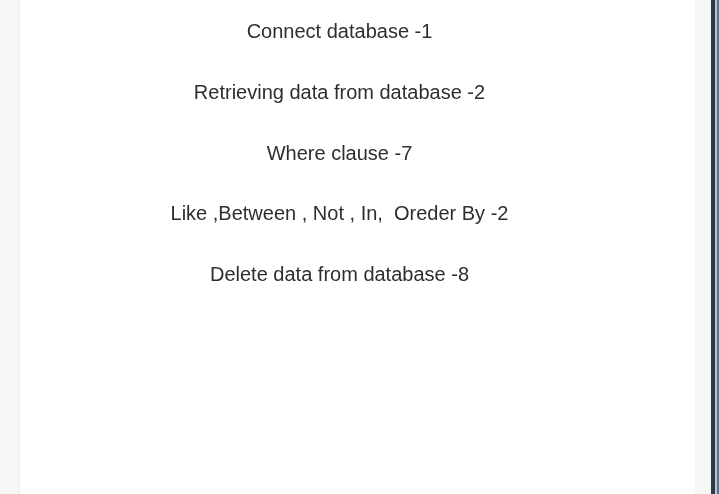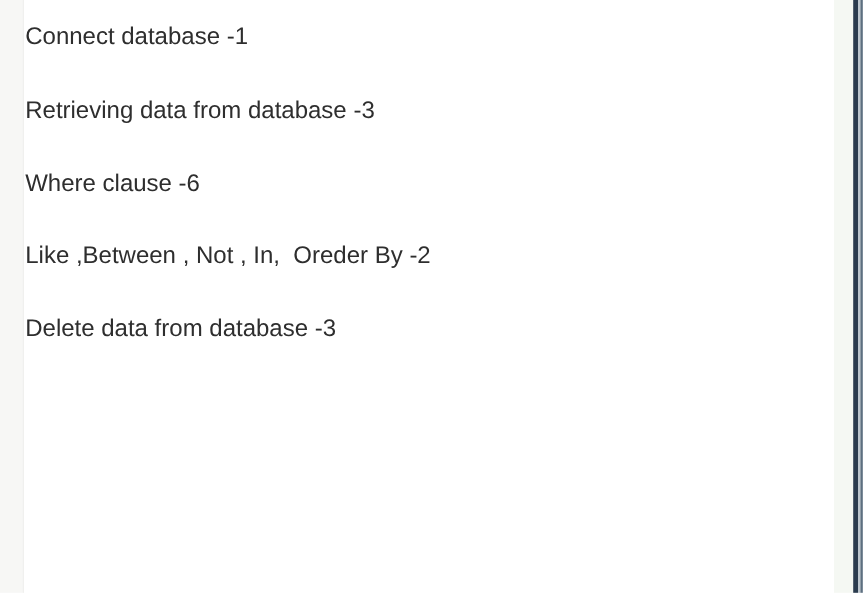--- a/index.html
+++ b/index.html
@@ -46,41 +46,41 @@
     background: #5d6f80;
   }
   .lesson-list {
     position: absolute;
     top: 1px;
     left: 21px;
     right: 61px;
     margin: 0;
     padding: 0;
     list-style: none;
-    text-align: left;
+    text-align: center;
   }
   .lesson-item {
     height: 60.75px;
     line-height: 60.75px;
     font-size: 20px;
     font-weight: 400;
     color: #2e2e2e;
     white-space: pre;
     cursor: pointer;
   }
 </style>
 </head>
 <body>
 
 <div class="left-gutter"></div>
 
 <ul class="lesson-list" id="lesson-list">
     <li class="lesson-item">Connect database -1</li>
-    <li class="lesson-item">Retrieving data from database -3</li>
-    <li class="lesson-item">Where clause -6</li>
+    <li class="lesson-item">Retrieving data from database -2</li>
+    <li class="lesson-item">Where clause -7</li>
     <li class="lesson-item">Like ,Between , Not , In,  Oreder By -2</li>
-    <li class="lesson-item">Delete data from database -3</li>
+    <li class="lesson-item">Delete data from database -8</li>
   </ul>
 
 <div class="right-gutter"></div>
 <div class="sb-track"></div>
 <div class="sb-thumb"></div>
 <div class="sb-edge"></div>
 
 </body></html>

